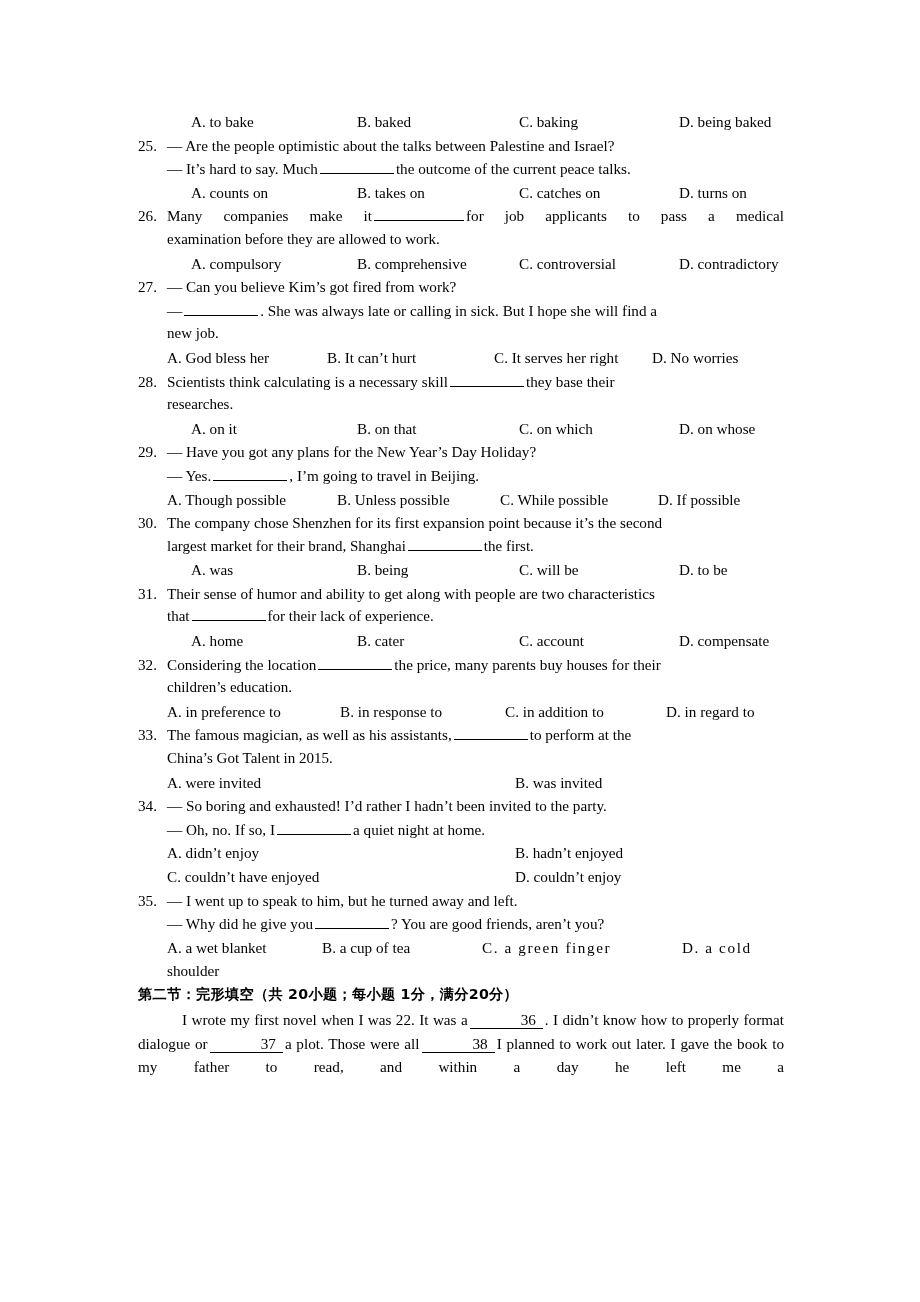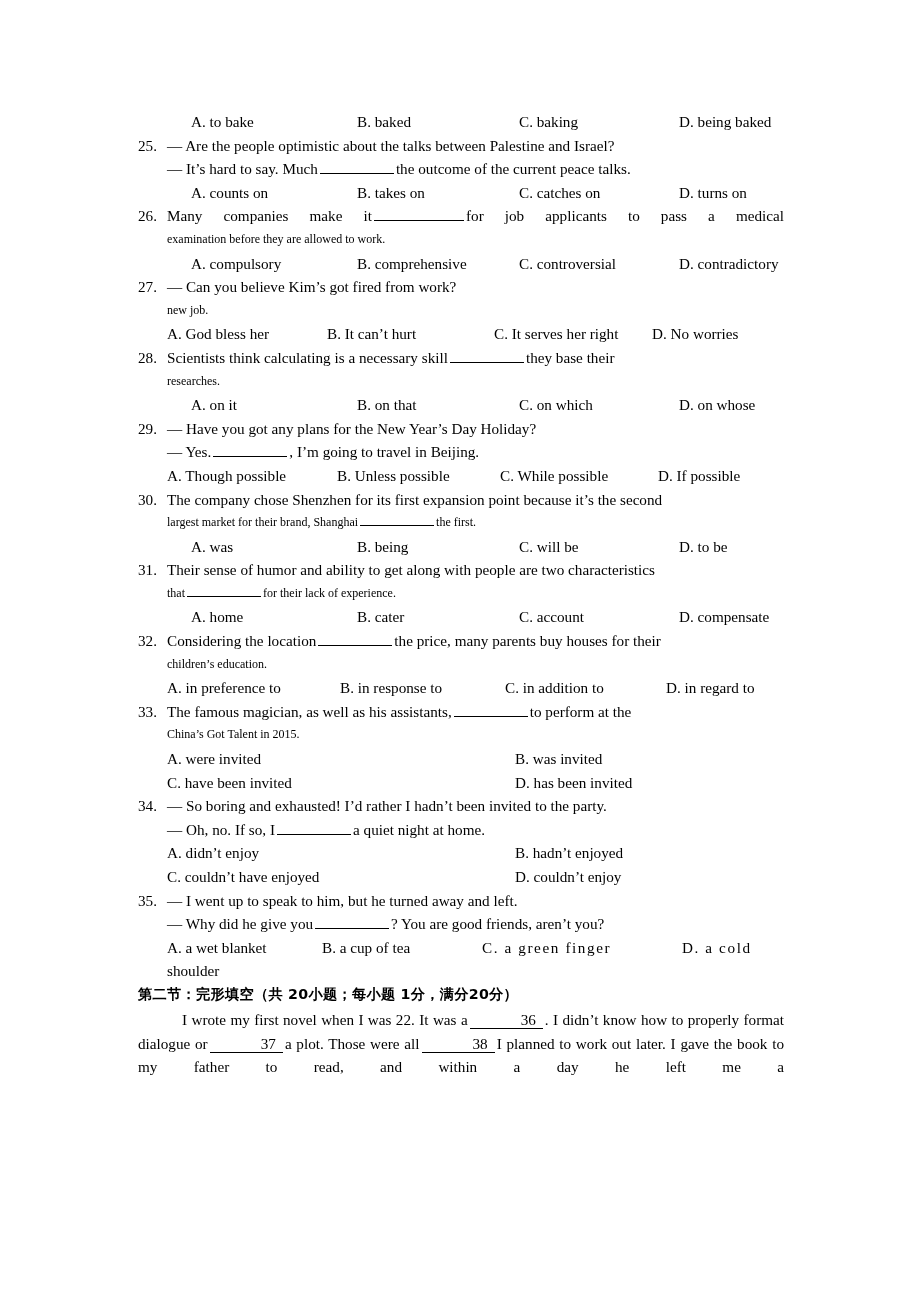--- a/index.html
+++ b/index.html
@@ -38,21 +38,21 @@
   }
   .stem {
     font-size: 15.2px;
     line-height: 23.6px;
   }
   .stem.just {
     text-align: justify;
     text-align-last: justify;
   }
   .cont {
-    font-size: 12px;
+    font-size: 15px;
     line-height: 23.6px;
   }
 
   
   .blank {
     display: inline-block;
     border-bottom: 1px solid #000;
     height: 13px;
     vertical-align: baseline;
     margin: 0 2px;
@@ -150,20 +150,21 @@
   <div class="opts c4">
     <span>A. compulsory</span>
     <span>B. comprehensive</span>
     <span>C. controversial</span>
     <span>D. contradictory</span>
   </div>
 
   <div class="q">
     <span class="num">27.</span>
     <div class="stem">— Can you believe Kim’s got fired from work?</div>
+    <div class="stem"><span class="dash">—</span><span class="blank b-md"></span><span>. She was always late or calling in sick. But I hope she will find a</span></div>
     <div class="cont">new job.</div>
   </div>
   <div class="opts nowrap">
     <span style="width:160px">A. God bless her</span>
     <span style="width:167px">B. It can’t hurt</span>
     <span style="width:158px">C. It serves her right</span>
     <span>D. No worries</span>
   </div>
 
   <div class="q">
@@ -228,24 +229,20 @@
 
   <div class="q">
     <span class="num">33.</span>
     <div class="stem"><span>The famous magician, as well as his assistants,</span><span class="blank b-md"></span><span>to perform at the</span></div>
     <div class="cont">China’s Got Talent in 2015.</div>
   </div>
   <div class="opts c2">
     <span>A. were invited</span>
     <span>B. was invited</span>
   </div>
-  <div class="opts c2">
-    <span>C. have been invited</span>
-    <span>D. has been invited</span>
-  </div>
 
   <div class="q">
     <span class="num">34.</span>
     <div class="stem">— So boring and exhausted! I’d rather I hadn’t been invited to the party.</div>
     <div class="stem"><span>— Oh, no. If so, I</span><span class="blank b-md"></span><span>a quiet night at home.</span></div>
   </div>
   <div class="opts c2">
     <span>A. didn’t enjoy</span>
     <span>B. hadn’t enjoyed</span>
   </div>

